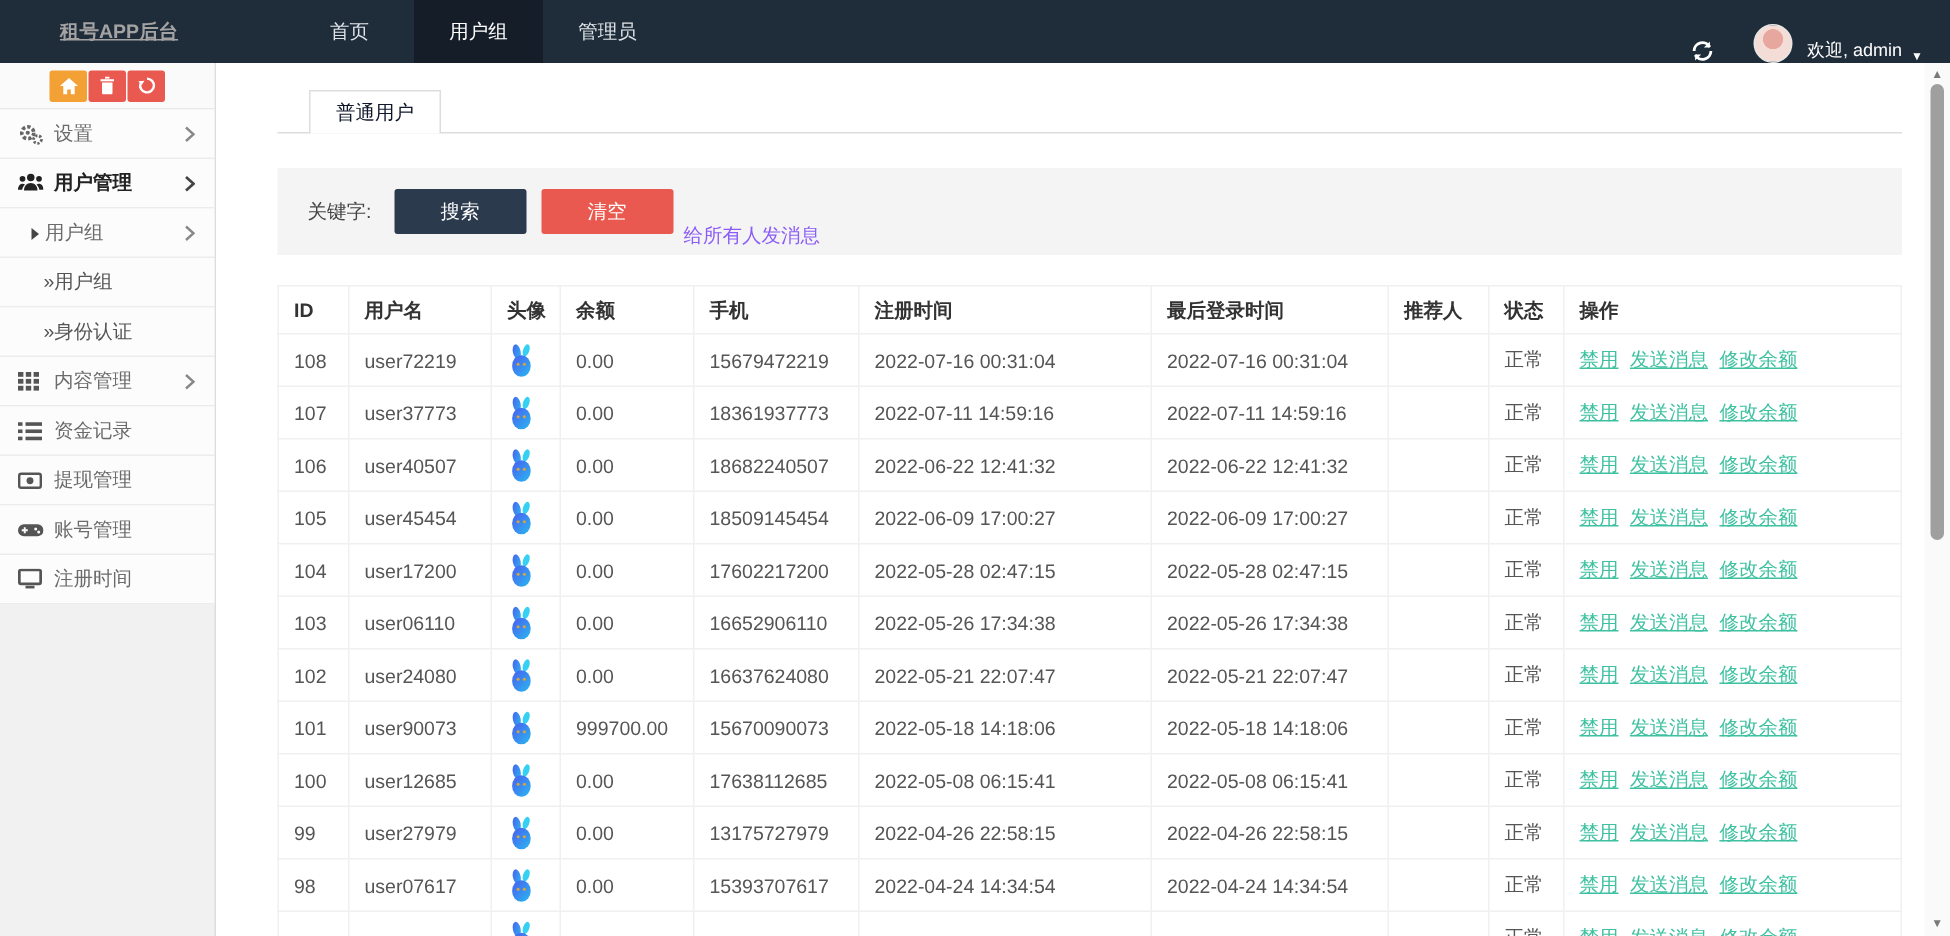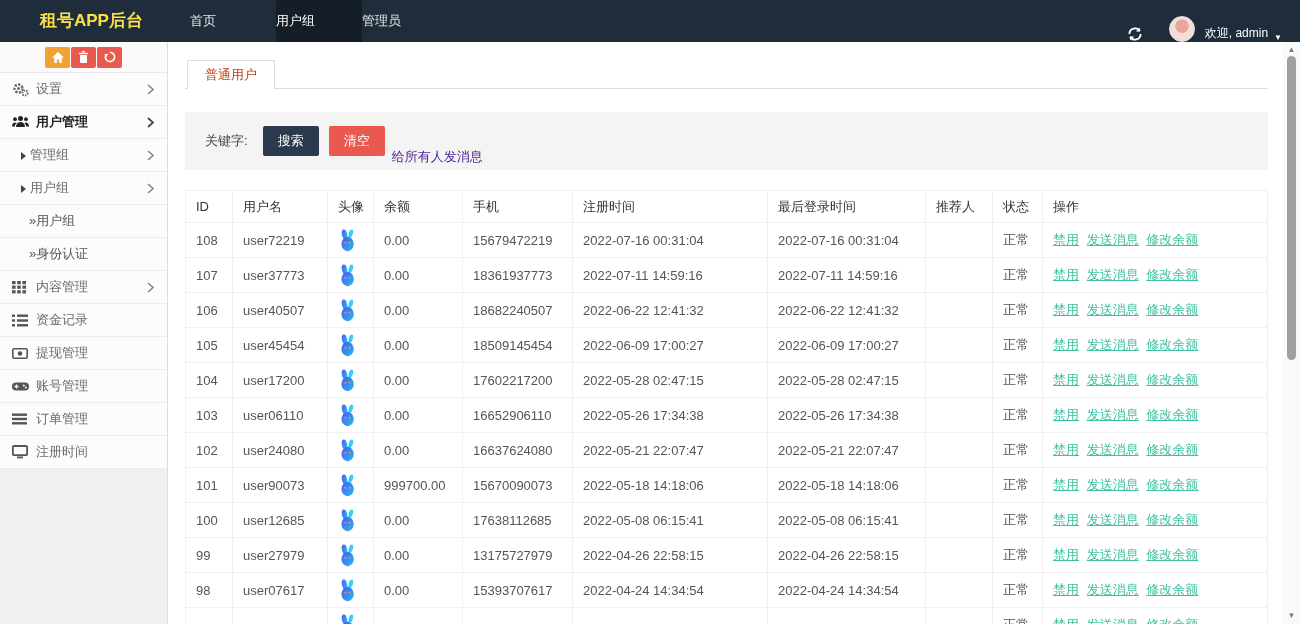--- a/index.html
+++ b/index.html
@@ -2,37 +2,37 @@
 <html><head>
 <meta charset="utf-8">
 <style>
   * { box-sizing: border-box; margin: 0; padding: 0; }
   html,body { width:1300px; height:624px; overflow:hidden; background:#fff;
     font-family:"Liberation Sans","DejaVu Sans",sans-serif; }
 
   
   .navbar { position:absolute; left:0; top:0; width:1300px; height:42px;
     background:#1f2c3a; display:flex; align-items:stretch; z-index:5; }
-  .brand { width:168px; padding-left:40px; line-height:42px; color:#fde047;
-    font-size:17px; font-weight:bold; white-space:nowrap; }
+  .brand { width:168px; padding-left:40px; line-height:42px; color:#a3a3a3;
+    font-size:13px; font-weight:bold; white-space:nowrap;text-decoration:underline; }
   .nav-tabs { display:flex; margin-left:22px; }
-  .nav-tab { width:86px; line-height:42px; font-size:13px;
+  .nav-tab { width:86px; text-align:center; line-height:42px; font-size:13px;
     color:#dfe4e9; cursor:pointer; }
   .nav-tab.active { background:#151e28; color:#fff; }
   .nav-right { position:absolute; right:18px; top:0; height:42px;
     display:flex; align-items:flex-end; }
   .nav-refresh { margin-right:26px; cursor:pointer; display:flex; }
   .nav-avatar { width:26px; height:26px; border-radius:50%;
     background:radial-gradient(circle at 50% 38%, #e8a79e 0 34%, #f3ddd6 36% 100%);
     border:1px solid #e7e7e7; margin-right:10px; cursor:pointer; }
   .nav-welcome { color:#fff; font-size:12px; cursor:pointer; }
   .nav-caret { color:#fff; font-size:8px; margin-left:6px; }
 
   
-  .sidebar { position:absolute; left:0; top:42px; width:168px; bottom:0;
+  .sidebar { position:absolute; left:0; top:42px; width:144px; bottom:0;
     background:#f1f1f1; border-right:1px solid #ddd;text-align:right; }
   .quick-row { height:31px; background:#fafafa; border-bottom:1px solid #e9e9e9;
     display:flex; align-items:center; justify-content:center; gap:1px; }
   .q-btn { width:25px; height:21px; border:none; border-radius:2px;
     display:flex; align-items:center; justify-content:center; cursor:pointer; }
   .s-item { height:33px; background:#fcfcfc; border-bottom:1px solid #ececec;
     display:flex; align-items:center; font-size:13px; color:#6b6b6b;
     position:relative; cursor:pointer; }
   .s-item .s-icon { width:22px; margin-left:12px; display:flex; align-items:center; }
   .s-item .s-label { margin-left:2px; }
@@ -41,41 +41,41 @@
   .s-sub .s-label { margin-left:30px; }
   .s-sub .tri { position:absolute; left:21px; top:13px; width:0; height:0;
     border-left:5px solid #444; border-top:4px solid transparent;
     border-bottom:4px solid transparent; }
   .s-subsub .s-label { margin-left:29px; color:#555; }
 
   
   .content { position:absolute; left:185px; top:42px; width:1083px; bottom:0;
     background:#fff; }
   .tabbar { margin-top:18px; border-bottom:1px solid #ddd; height:29px; }
-  .tab { display:inline-block; margin-left:2px; padding:0 17px; height:29px;
+  .tab { display:inline-block; margin-left:21px; padding:0 17px; height:29px;
     line-height:28px; background:#fff; border:1px solid #ddd; border-bottom:none;
-    font-size:13px; color:#c2410c; position:relative; top:0; cursor:pointer; }
+    font-size:13px; color:#0f172a; position:relative; top:0; cursor:pointer; }
   .search-panel { margin-top:23px; height:58px; background:#f4f4f4;
     display:flex; align-items:center; padding-left:20px; }
   .search-label { font-size:13px; color:#444; margin-right:10px; }
   .search-input { width:170px; height:30px; border:1px solid #dcdcdc;
     padding:0 10px; font-size:13px; color:#555; background:#fff; outline:none; }
   .search-input::placeholder { color:#c3c3c3; }
-  .btn { height:30px; border:none; color:#fff; font-size:13px; padding:0 15px;
+  .btn { height:30px; border:none; color:#fff; font-size:13px; padding:0 31px;
     cursor:pointer; border-radius:2px; }
   .btn-search { background:#2b3a4d; margin-left:5px; }
   .btn-clear { background:#e9594f; margin-left:10px; }
-  .broadcast { font-size:13px; color:#4c1d95; margin-left:7px; text-decoration:none;
+  .broadcast { font-size:13px; color:#8b5cf6; margin-left:7px; text-decoration:none;
     cursor:pointer;margin-top:32px; }
 
   table.users { width:100%; border-collapse:collapse; table-layout:fixed;
     margin-top:20px; font-size:13px; }
   .users th, .users td { border:1px solid #f0f0f0; text-align:left;
     padding:0 10px; overflow:hidden; white-space:nowrap; }
-  .users th { height:32px; color:#333; font-weight:normal; }
+  .users th { height:32px; color:#333; font-weight:bold; }
   .users td { height:35px; color:#555; }
   .ops a { color:#3fc1a1; text-decoration:underline; margin-right:4px; cursor:pointer;text-align:right; }
   .avatar-cell svg { display:block; }
 
   
   .scrollbar { position:absolute; right:0; top:42px; bottom:0; width:17px;
     background:#fafafa; }
   .sb-arrow { position:absolute; left:0; width:17px; height:14px; color:#7a7a7a;
     font-size:8px; text-align:center; line-height:14px; cursor:pointer; }
   .sb-arrow.up { top:1px; }
@@ -154,27 +154,20 @@
           <circle cx="14" cy="4.2" r="1.9" fill="#222"></circle>
           <path d="M17 11.5c0-2.6-1.5-4-3-4-.6 0-1.2.2-1.7.6 1.2.9 1.8 2.2 1.9 3.4z" fill="#222"></path>
         </svg>
     </span>
     <span class="s-label">用户管理</span>
     <span class="s-chevron"><svg width="7" height="11" viewBox="0 0 7 11">
           <polyline points="1,1 6,5.5 1,10" fill="none" stroke="#444" stroke-width="1.8"></polyline>
         </svg></span>
   </div>
 
-  <div class="s-item s-sub">
-    <span class="tri"></span>
-    <span class="s-label">管理组</span>
-    <span class="s-chevron"><svg width="7" height="11" viewBox="0 0 7 11">
-          <polyline points="1,1 6,5.5 1,10" fill="none" stroke="#888" stroke-width="1.6"></polyline>
-        </svg></span>
-  </div>
 
   <div class="s-item s-sub">
     <span class="tri"></span>
     <span class="s-label">用户组</span>
     <span class="s-chevron"><svg width="7" height="11" viewBox="0 0 7 11">
           <polyline points="1,1 6,5.5 1,10" fill="none" stroke="#888" stroke-width="1.6"></polyline>
         </svg></span>
   </div>
 
   <div class="s-item s-subsub">
@@ -238,32 +231,20 @@
       <svg width="17" height="13" viewBox="0 0 17 13">
           <rect x="0" y="2.5" width="17" height="8" rx="4" fill="#555"></rect>
           <path d="M4.5 4.5v4M2.5 6.5h4" stroke="#fcfcfc" stroke-width="1.3"></path>
           <circle cx="11.8" cy="5.6" r="1" fill="#fcfcfc"></circle>
           <circle cx="13.8" cy="7.6" r="1" fill="#fcfcfc"></circle>
         </svg>
     </span>
     <span class="s-label">账号管理</span>
   </div>
 
-  <div class="s-item">
-    <span class="s-icon">
-      <svg width="15" height="12" viewBox="0 0 15 12">
-          <g fill="#555">
-            <rect x="0" y="0.5" width="15" height="2.4"></rect>
-            <rect x="0" y="4.8" width="15" height="2.4"></rect>
-            <rect x="0" y="9.1" width="15" height="2.4"></rect>
-          </g>
-        </svg>
-    </span>
-    <span class="s-label">订单管理</span>
-  </div>
 
   <div class="s-item">
     <span class="s-icon">
       <svg width="16" height="14" viewBox="0 0 16 14">
           <rect x="0.9" y="1" width="14.2" height="9.2" rx="1" fill="none" stroke="#555" stroke-width="1.8"></rect>
           <rect x="5" y="11.5" width="6" height="1.8" fill="#555"></rect>
         </svg>
     </span>
     <span class="s-label">注册时间</span>
   </div>

